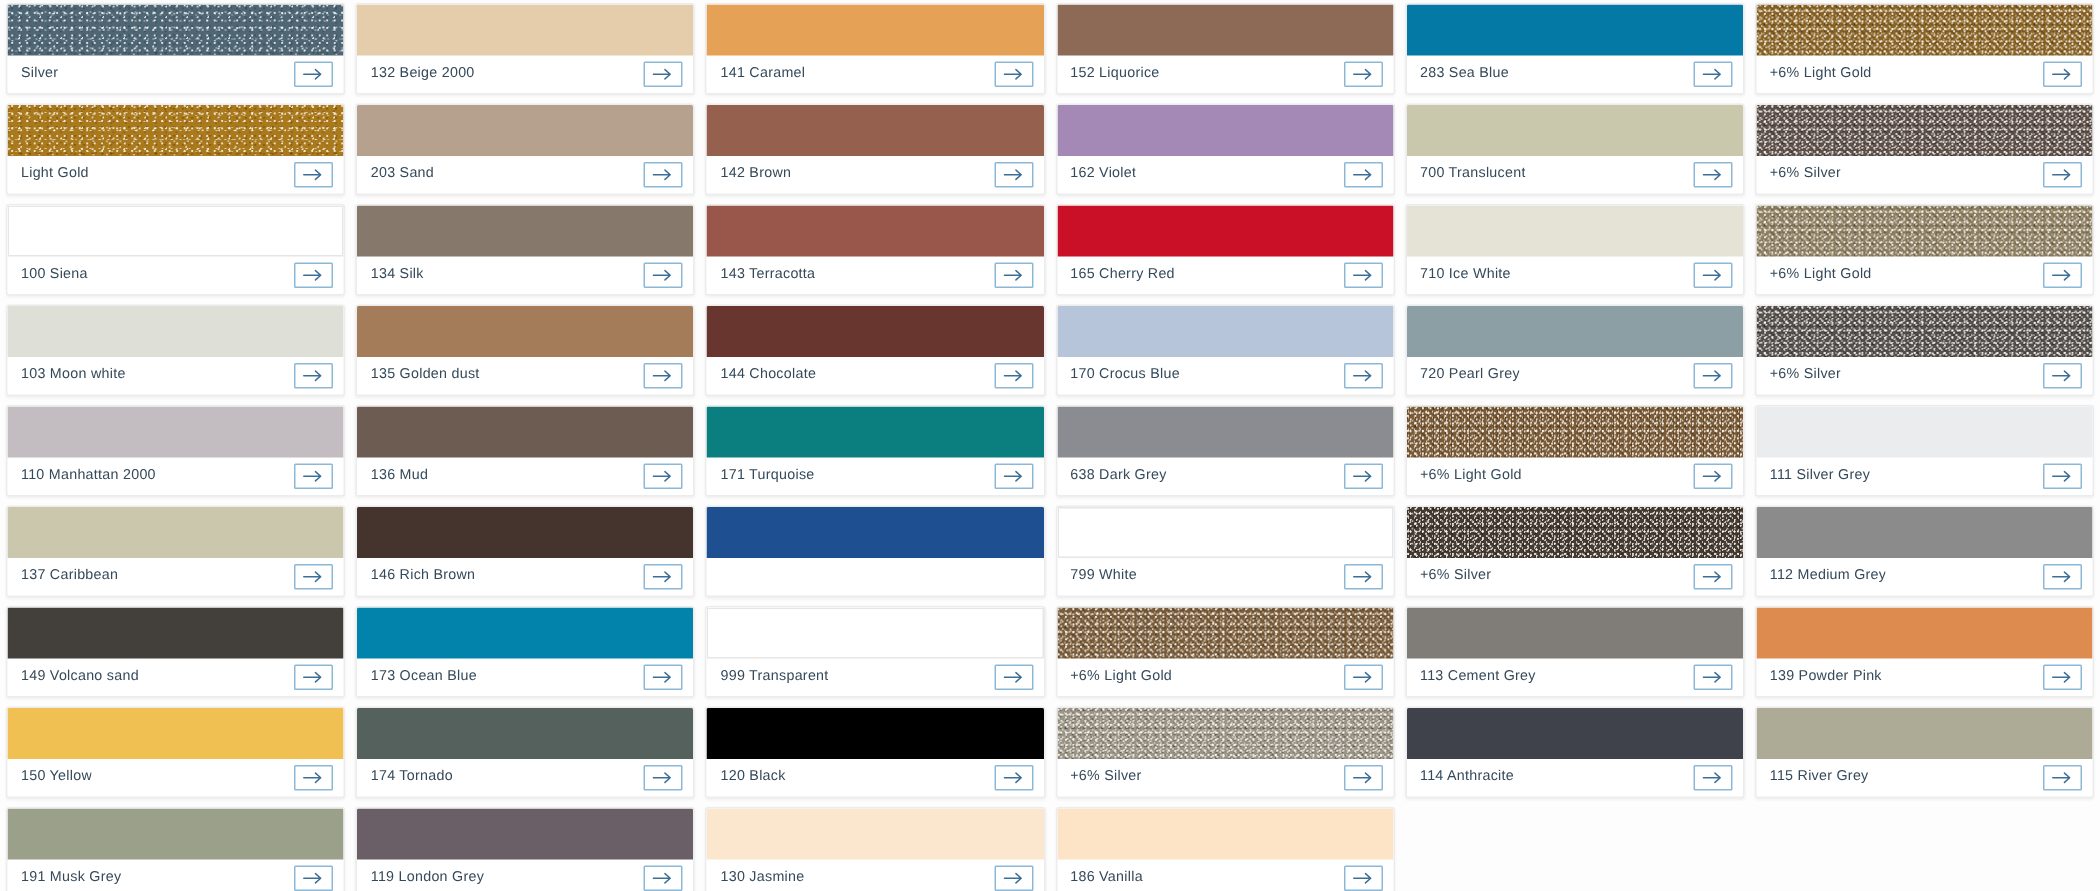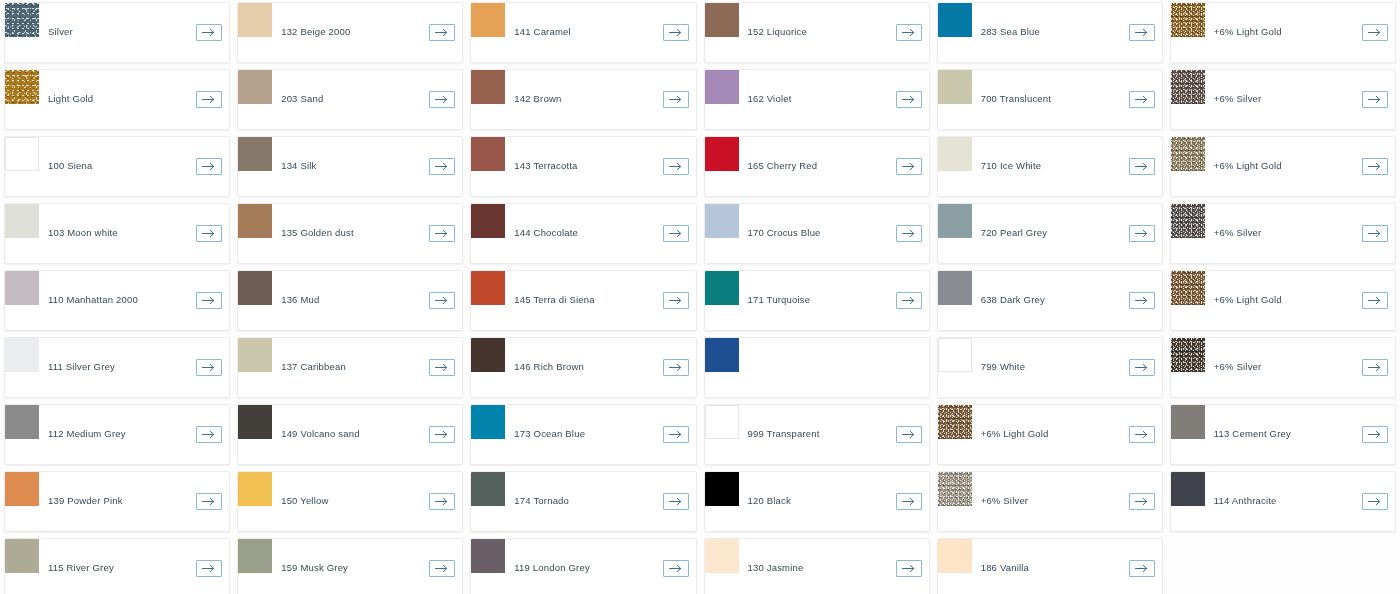--- a/index.html
+++ b/index.html
@@ -17,21 +17,21 @@
     padding: 2px 4px 0 4px;
     width: 1400px;
   }
   .card {
     background: #ffffff;
     border: 1px solid #ececec;
     border-radius: 2px;
     box-shadow: 0 1px 2px rgba(0,0,0,0.06);
     overflow: hidden;
     display: flex;
-    flex-direction: row;
+    flex-direction: column;
     height: 61px;
   }
   .swatch {
     height: 34px;
     width: 100%;
     position: relative;
     flex: 0 0 34px;
     background-repeat: repeat;
   }
   .swatch.bordered { box-shadow: inset 0 0 0 1px #e6e6e6; }
@@ -420,33 +420,20 @@
         <button class="arrow-btn">
           <span>
             <svg width="14" height="9" viewBox="0 0 14 9" aria-hidden="true">
               <path d="M0.5 4.5 H11.5 M8.3 1.4 L11.8 4.5 L8.3 7.6" fill="none" stroke="#3d6f96" stroke-width="1" stroke-linecap="round" stroke-linejoin="round"></path>
             </svg>
           </span>
         </button>
       </div>
     </div>
     <div class="card">
-      <div class="swatch" style="background-color: rgb(192, 73, 46);"></div>
-      <div class="cardfoot">
-        <span class="label">145 Terra di Siena</span>
-        <button class="arrow-btn">
-          <span>
-            <svg width="14" height="9" viewBox="0 0 14 9" aria-hidden="true">
-              <path d="M0.5 4.5 H11.5 M8.3 1.4 L11.8 4.5 L8.3 7.6" fill="none" stroke="#3d6f96" stroke-width="1" stroke-linecap="round" stroke-linejoin="round"></path>
-            </svg>
-          </span>
-        </button>
-      </div>
-    </div>
-    <div class="card">
       <div class="swatch" style="background-color: rgb(11, 127, 128);"></div>
       <div class="cardfoot">
         <span class="label">171 Turquoise</span>
         <button class="arrow-btn">
           <span>
             <svg width="14" height="9" viewBox="0 0 14 9" aria-hidden="true">
               <path d="M0.5 4.5 H11.5 M8.3 1.4 L11.8 4.5 L8.3 7.6" fill="none" stroke="#3d6f96" stroke-width="1" stroke-linecap="round" stroke-linejoin="round"></path>
             </svg>
           </span>
         </button>
@@ -711,21 +698,21 @@
             <svg width="14" height="9" viewBox="0 0 14 9" aria-hidden="true">
               <path d="M0.5 4.5 H11.5 M8.3 1.4 L11.8 4.5 L8.3 7.6" fill="none" stroke="#3d6f96" stroke-width="1" stroke-linecap="round" stroke-linejoin="round"></path>
             </svg>
           </span>
         </button>
       </div>
     </div>
     <div class="card">
       <div class="swatch" style="background-color: rgb(155, 160, 139);"></div>
       <div class="cardfoot">
-        <span class="label">159 Musk Grey</span>
+        <span class="label">191 Musk Grey</span>
         <button class="arrow-btn">
           <span>
             <svg width="14" height="9" viewBox="0 0 14 9" aria-hidden="true">
               <path d="M0.5 4.5 H11.5 M8.3 1.4 L11.8 4.5 L8.3 7.6" fill="none" stroke="#3d6f96" stroke-width="1" stroke-linecap="round" stroke-linejoin="round"></path>
             </svg>
           </span>
         </button>
       </div>
     </div>
     <div class="card">

